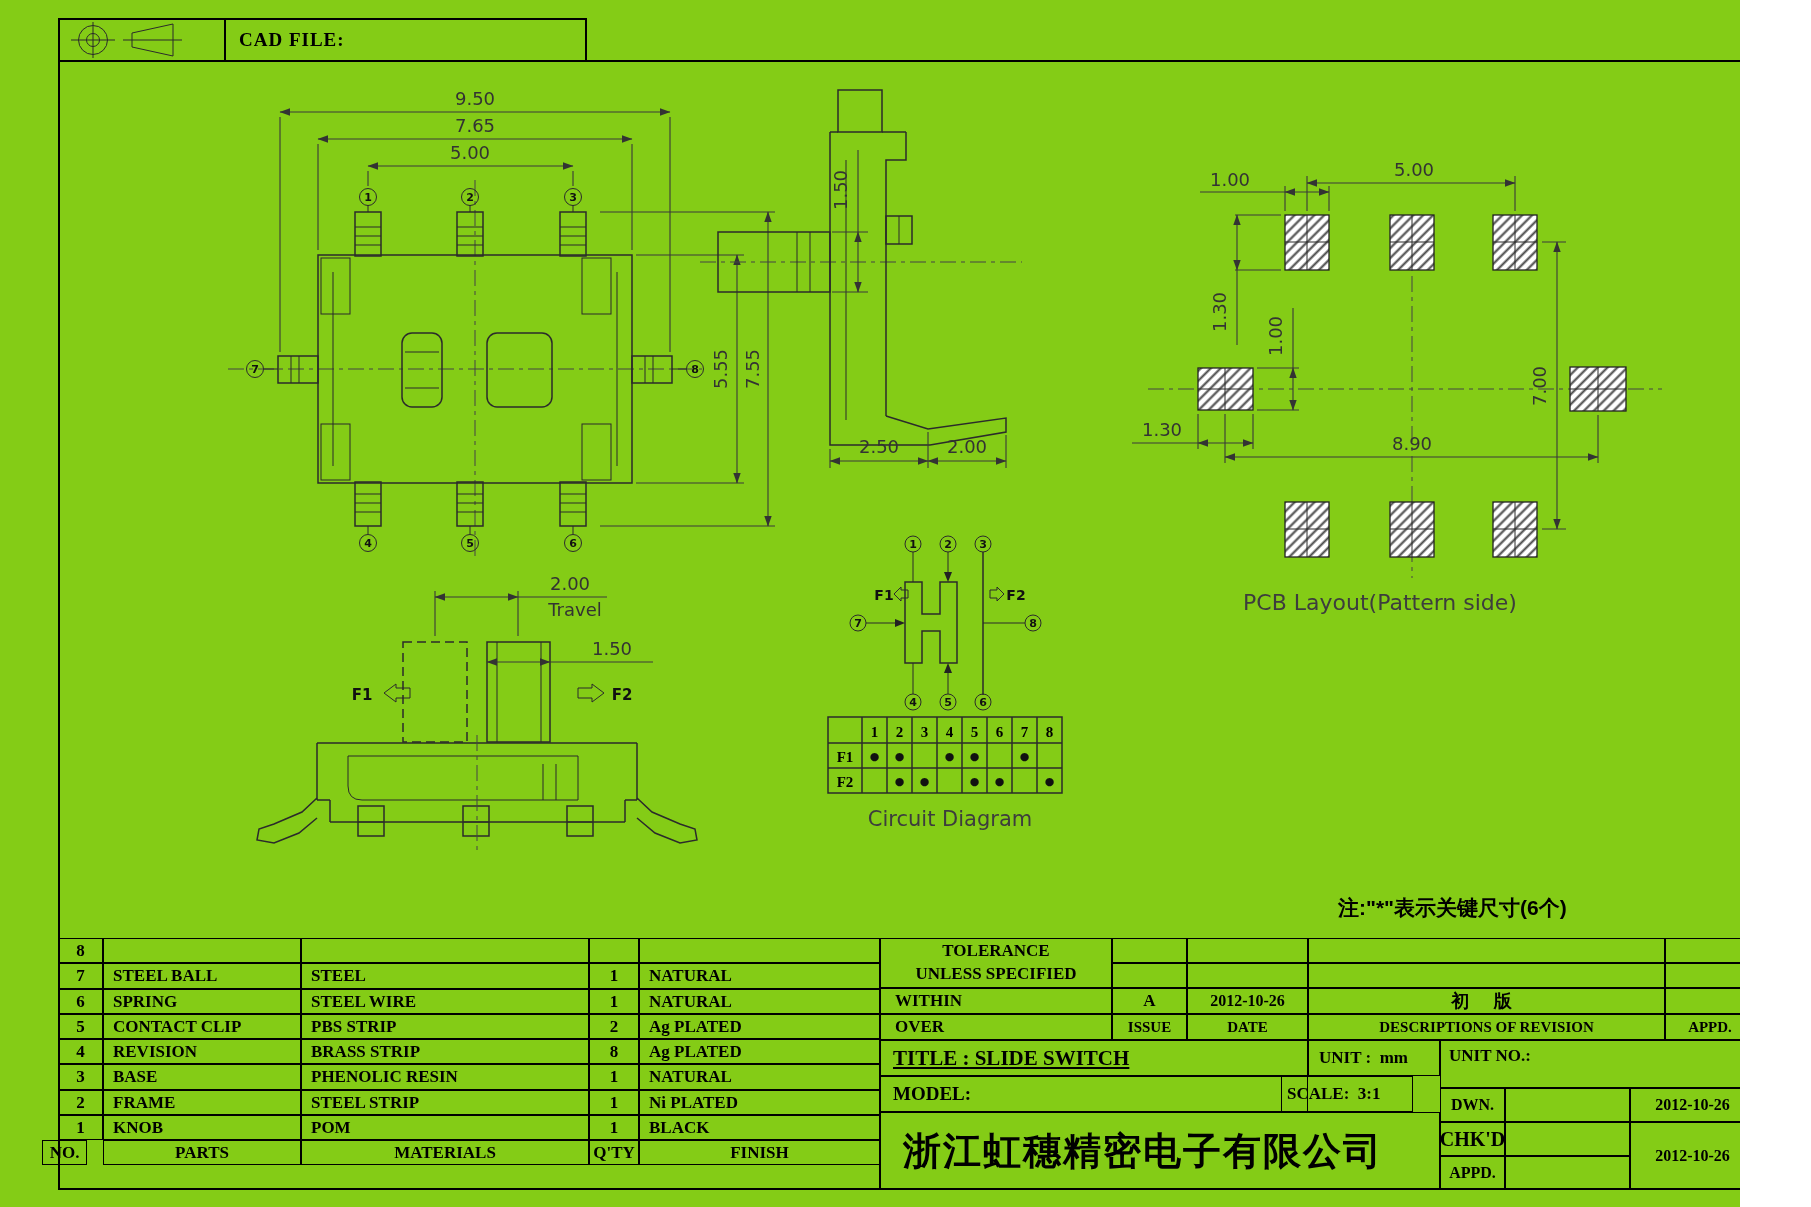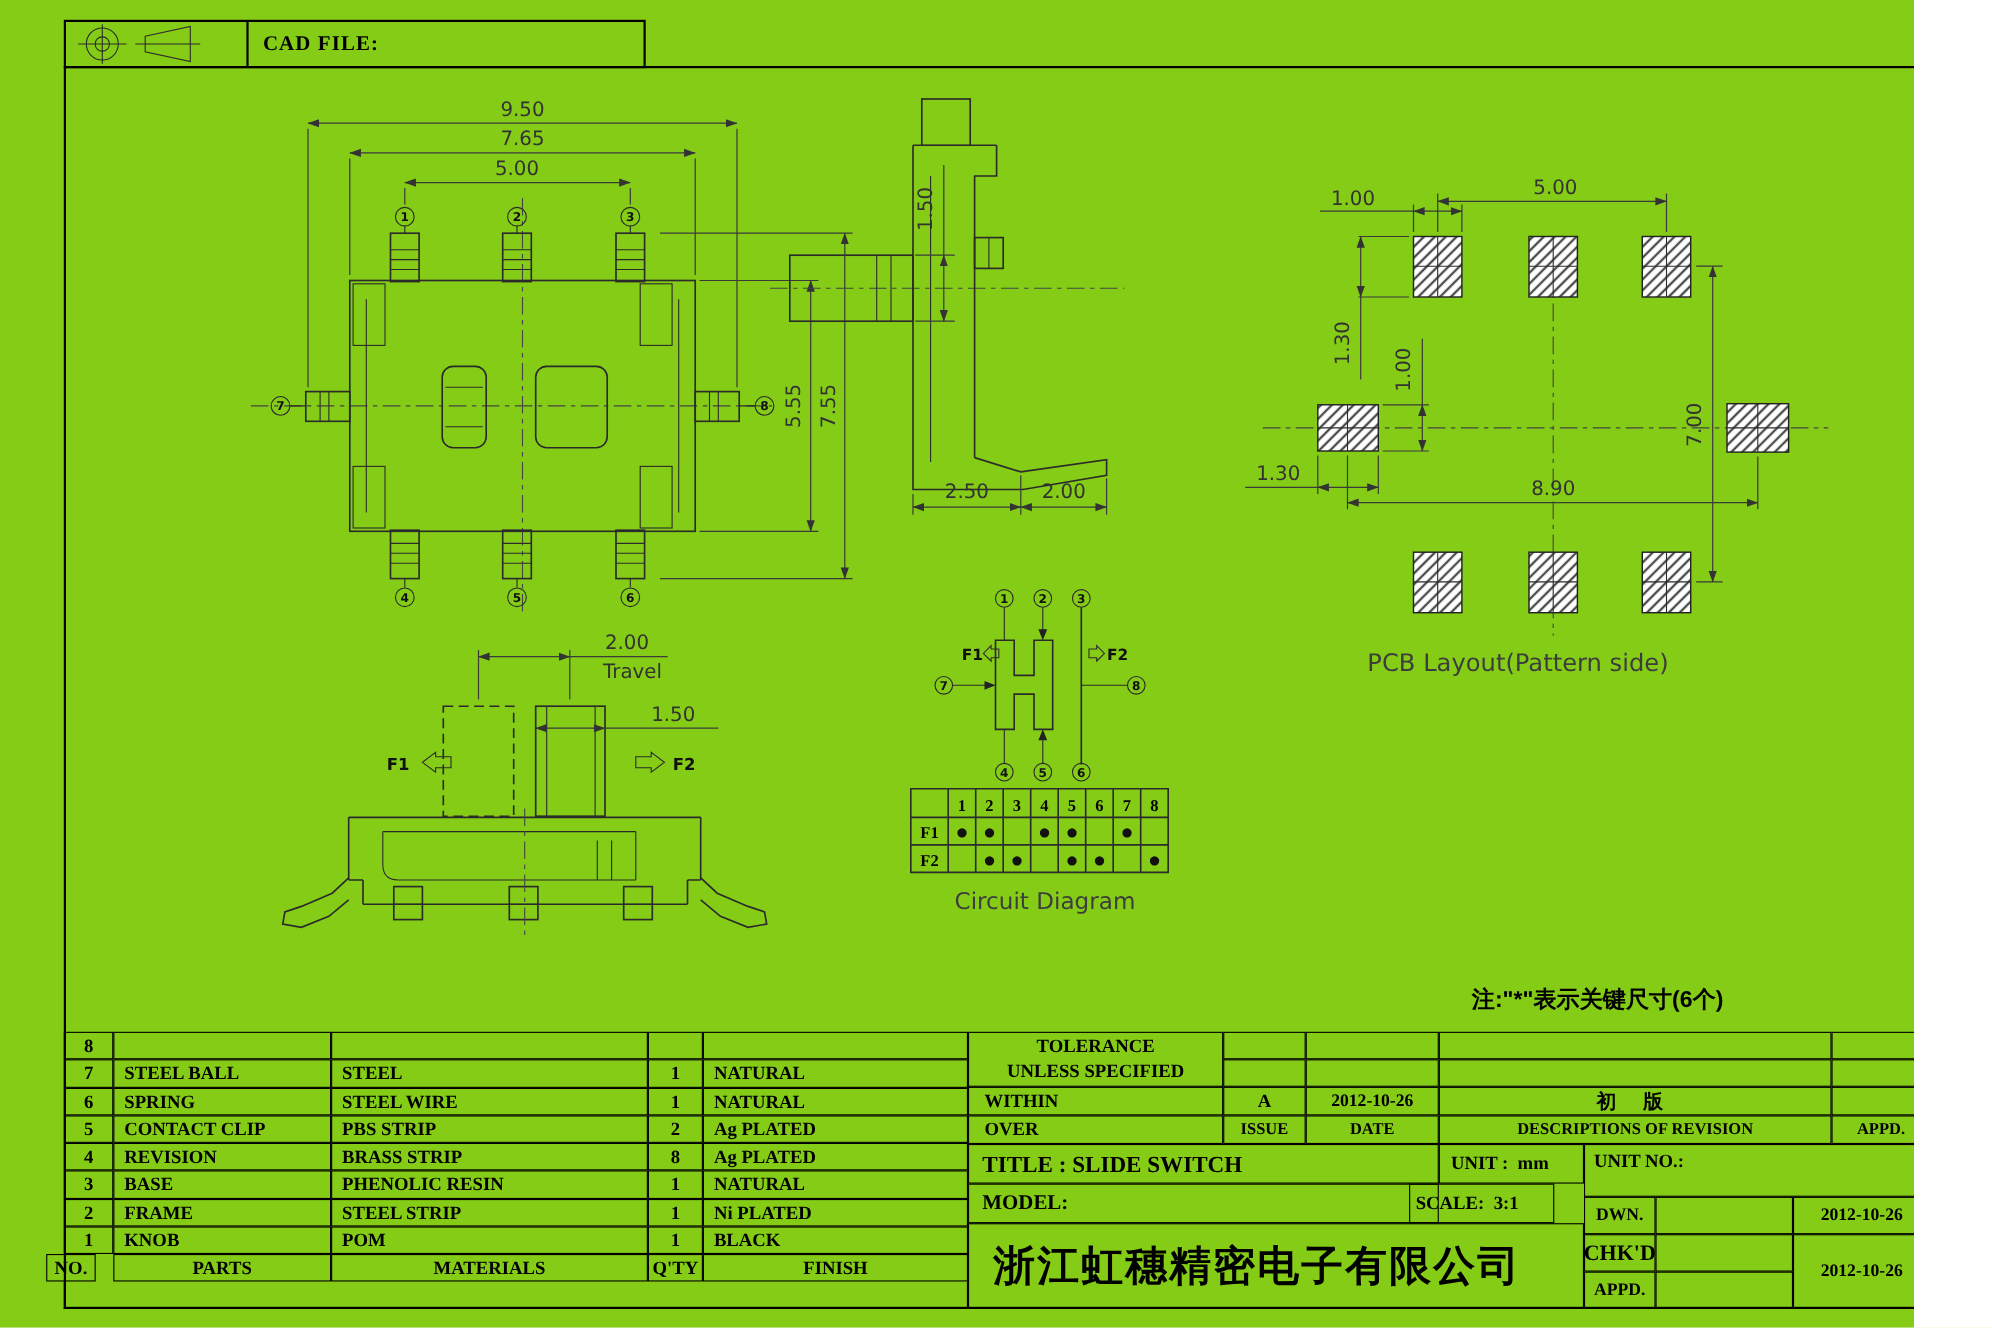--- a/index.html
+++ b/index.html
@@ -21,21 +21,21 @@
   .cap{font:22px "DejaVu Sans",sans-serif;fill:#3d3d3d;}
   .pt{font:bold 11px "DejaVu Sans",sans-serif;fill:#111;}
   .ft{font:bold 15px "DejaVu Sans",sans-serif;fill:#111;}
   .gt{font:bold 15px "Liberation Serif",serif;fill:#000;}
   
   .cell,.tcell{position:absolute;box-sizing:border-box;border:1.5px solid #000;
         font:bold 17px "Liberation Serif",serif;color:#000;display:flex;align-items:center;background:#fff0;}
   .c-center{justify-content:center;text-align:center;}
   .c-left{padding-left:9px;}
   .two-line{flex-direction:column;justify-content:center;line-height:1.35;}
-  .big-title{font-size:21px;}
+  .big-title{font-size:21px;text-decoration:underline;}
   .company{font:bold 38px "Liberation Sans",sans-serif;letter-spacing:2px;padding-left:22px;}
   .note{font:bold 21px "Liberation Sans",sans-serif;color:#000;}
 </style>
 </head>
 <body>
 
 <div id="stage">
 
   <div id="cad-box" class="abs">
     <div class="cad-sym">

